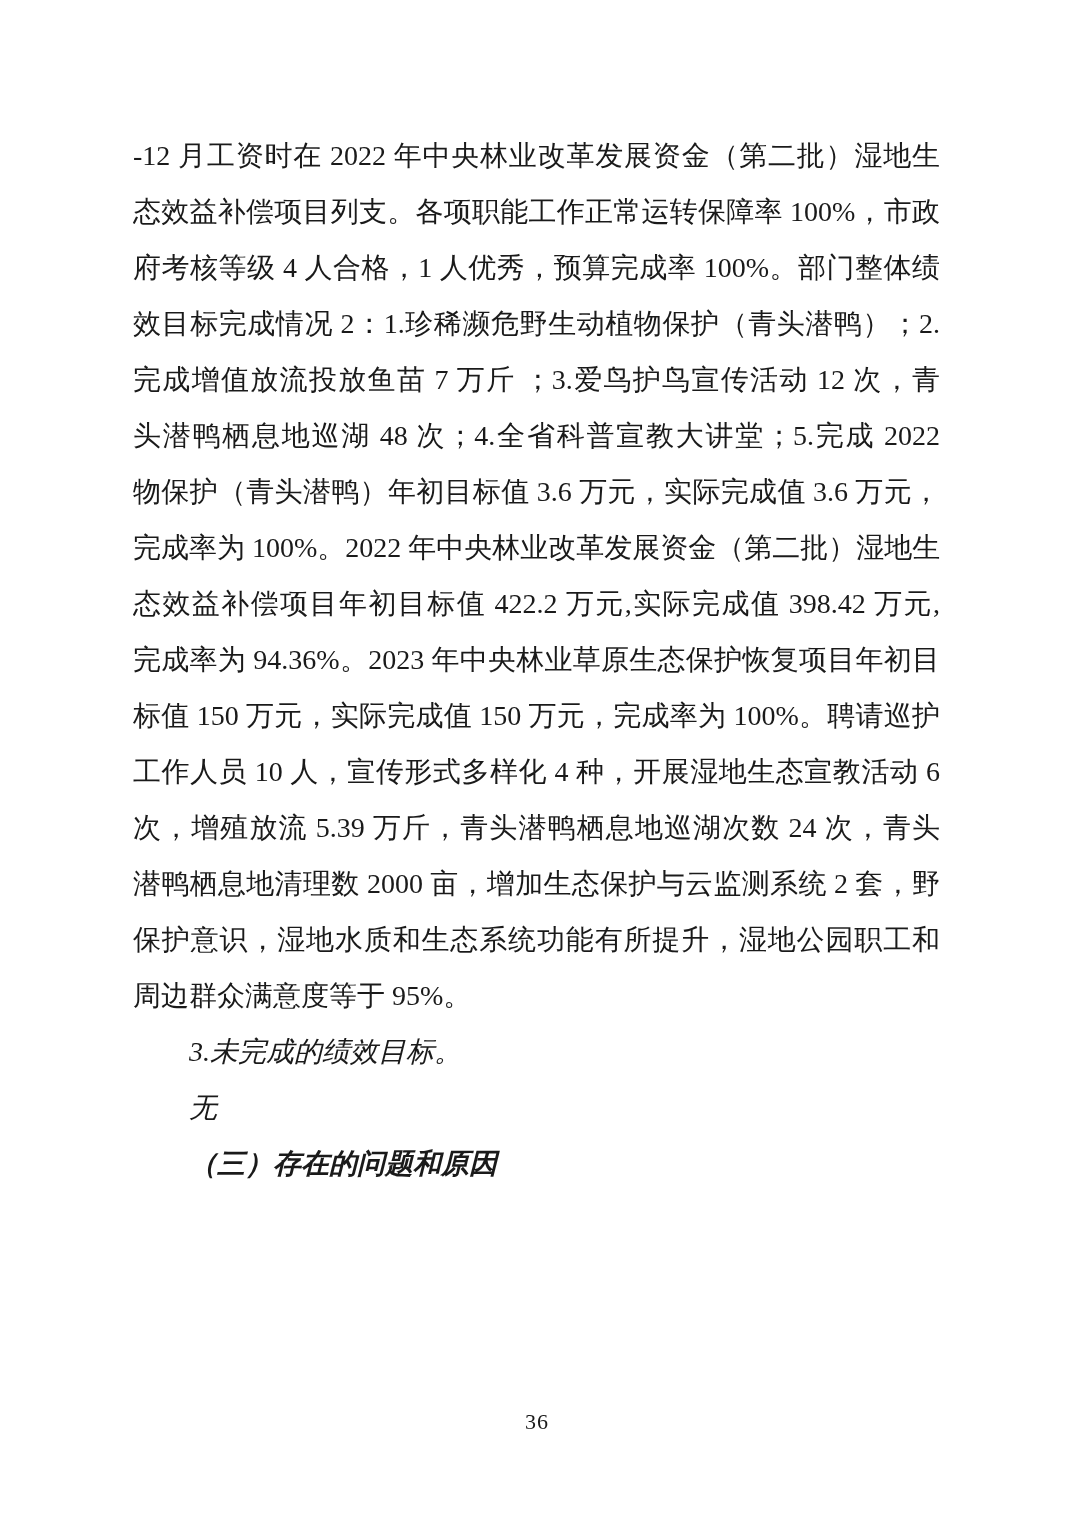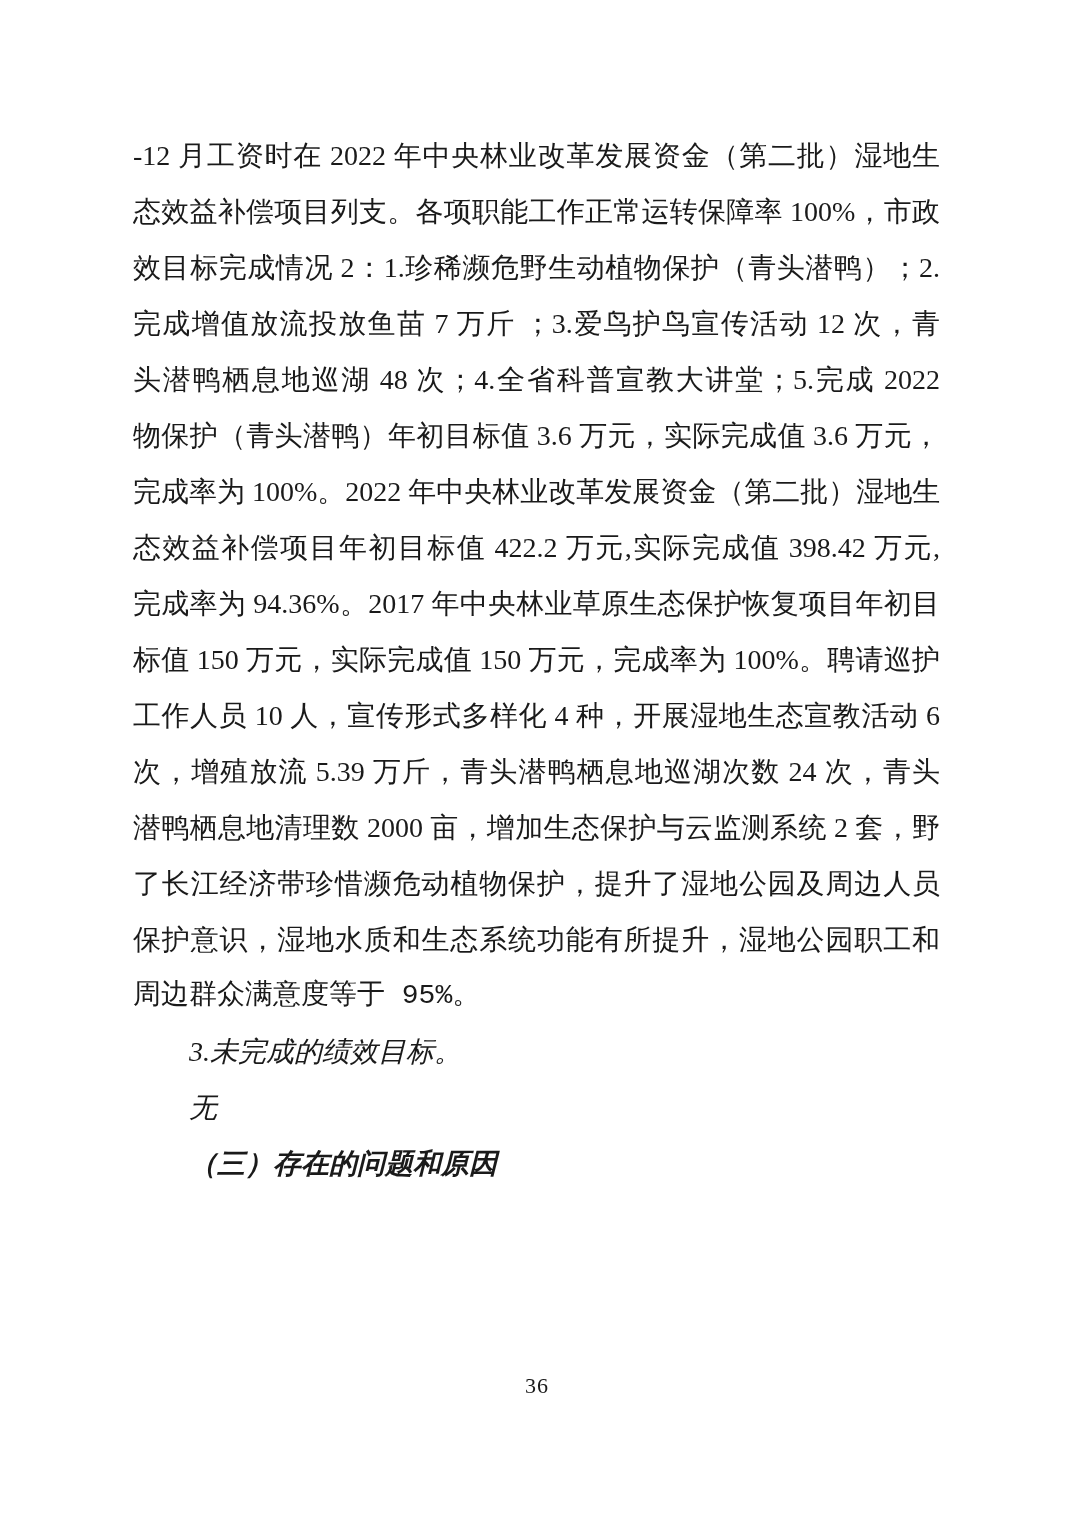--- a/index.html
+++ b/index.html
@@ -32,62 +32,61 @@
     line-height: 56px;
     overflow: hidden;
     white-space: nowrap;
     text-align: justify;
     text-align-last: justify;
     text-justify: inter-character;
   }
   .line.para-end {
     text-align: center;
     text-align-last: left;
-    font-family: Liberation Mono, monospace;
   }
   .line.indent {
     text-indent: 56px;
     text-align: left;
     text-align-last: left;
     font-style: italic;
   }
   .line.heading {
     font-weight: bold;
   }
   .page-num {
     position: absolute;
-    top: 1364px;
+    top: 1400px;
     left: 0;
     width: 100%;
     height: 44px;
     line-height: 44px;
     text-align: center;
     font-size: 22px;
     letter-spacing: 1px;
   }
 </style>
 </head>
 <body>
 
 <div class="page">
   <div class="text-block">
     <div class="line">-12 月工资时在 2022 年中央林业改革发展资金（第二批）湿地生</div>
     <div class="line">态效益补偿项目列支。各项职能工作正常运转保障率 100%，市政</div>
+    <div class="line">府考核等级 4 人合格，1 人优秀，预算完成率 100%。部门整体绩</div>
     <div class="line">效目标完成情况 2：1.珍稀濒危野生动植物保护（青头潜鸭）；2.</div>
     <div class="line">完成增值放流投放鱼苗 7 万斤 ；3.爱鸟护鸟宣传活动 12 次，青</div>
     <div class="line">头潜鸭栖息地巡湖 48 次；4.全省科普宣教大讲堂；5.完成 2022</div>
     <div class="line">物保护（青头潜鸭）年初目标值 3.6 万元，实际完成值 3.6 万元，</div>
     <div class="line">完成率为 100%。2022 年中央林业改革发展资金（第二批）湿地生</div>
     <div class="line">态效益补偿项目年初目标值 422.2 万元,实际完成值 398.42 万元,</div>
-    <div class="line">完成率为 94.36%。2017 年中央林业草原生态保护恢复项目年初目</div>
+    <div class="line">完成率为 94.36%。2023 年中央林业草原生态保护恢复项目年初目</div>
     <div class="line">标值 150 万元，实际完成值 150 万元，完成率为 100%。聘请巡护</div>
     <div class="line">工作人员 10 人，宣传形式多样化 4 种，开展湿地生态宣教活动 6</div>
     <div class="line">次，增殖放流 5.39 万斤，青头潜鸭栖息地巡湖次数 24 次，青头</div>
     <div class="line">潜鸭栖息地清理数 2000 亩，增加生态保护与云监测系统 2 套，野</div>
-    <div class="line">了长江经济带珍惜濒危动植物保护，提升了湿地公园及周边人员</div>
     <div class="line">保护意识，湿地水质和生态系统功能有所提升，湿地公园职工和</div>
     <div class="line para-end">周边群众满意度等于 95%。</div>
     <div class="line indent">3.未完成的绩效目标。</div>
     <div class="line indent">无</div>
     <div class="line indent heading">（三）存在的问题和原因</div>
   </div>
   <div class="page-num">36</div>
 </div>
 
 </body></html>

